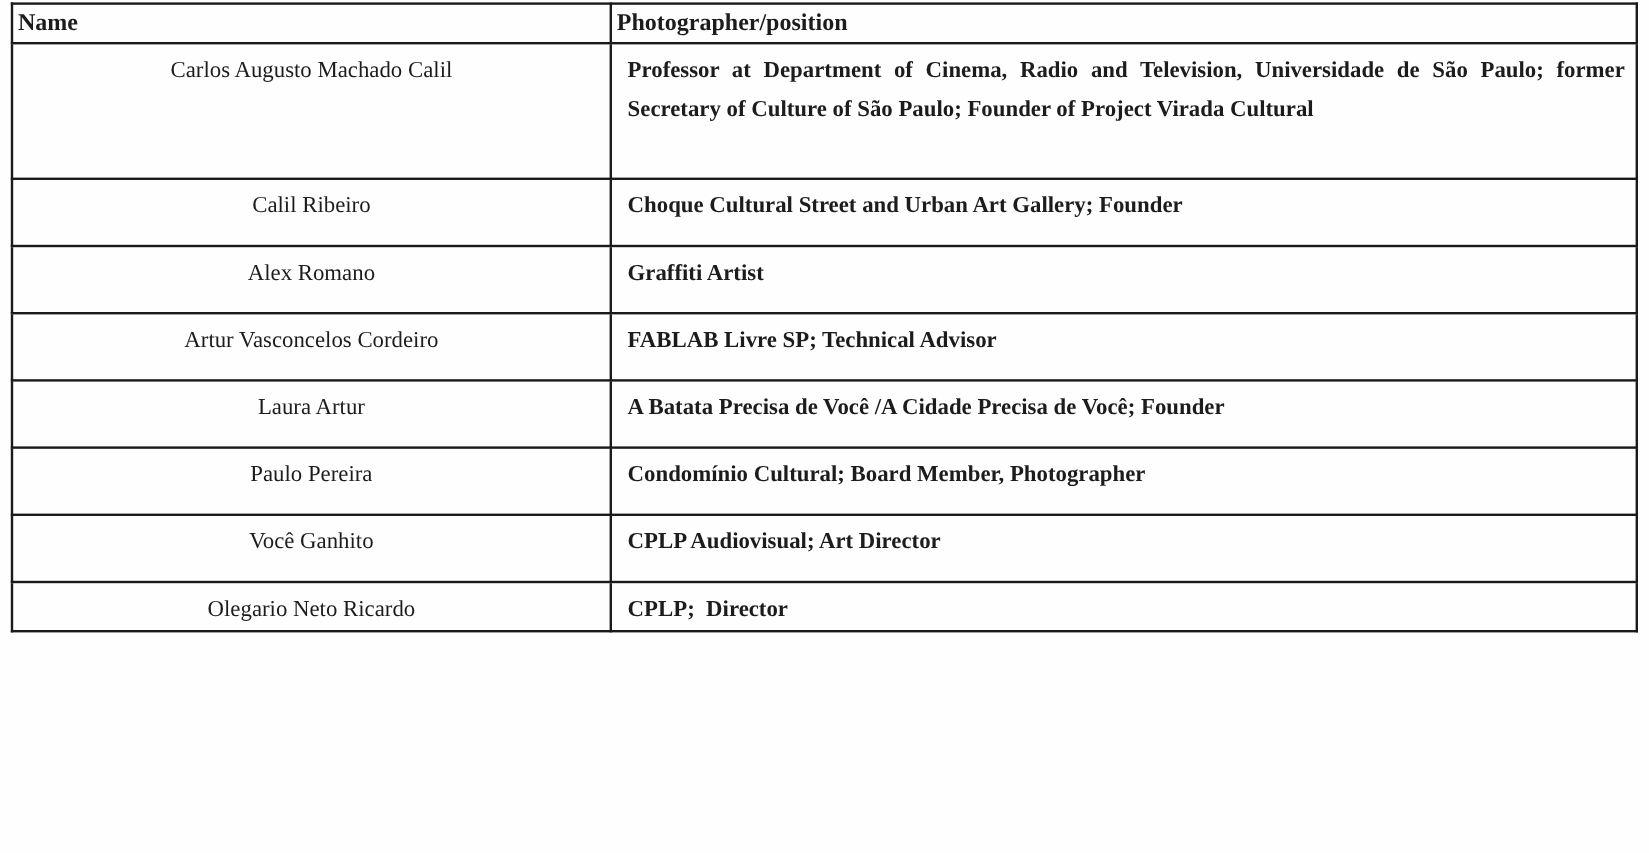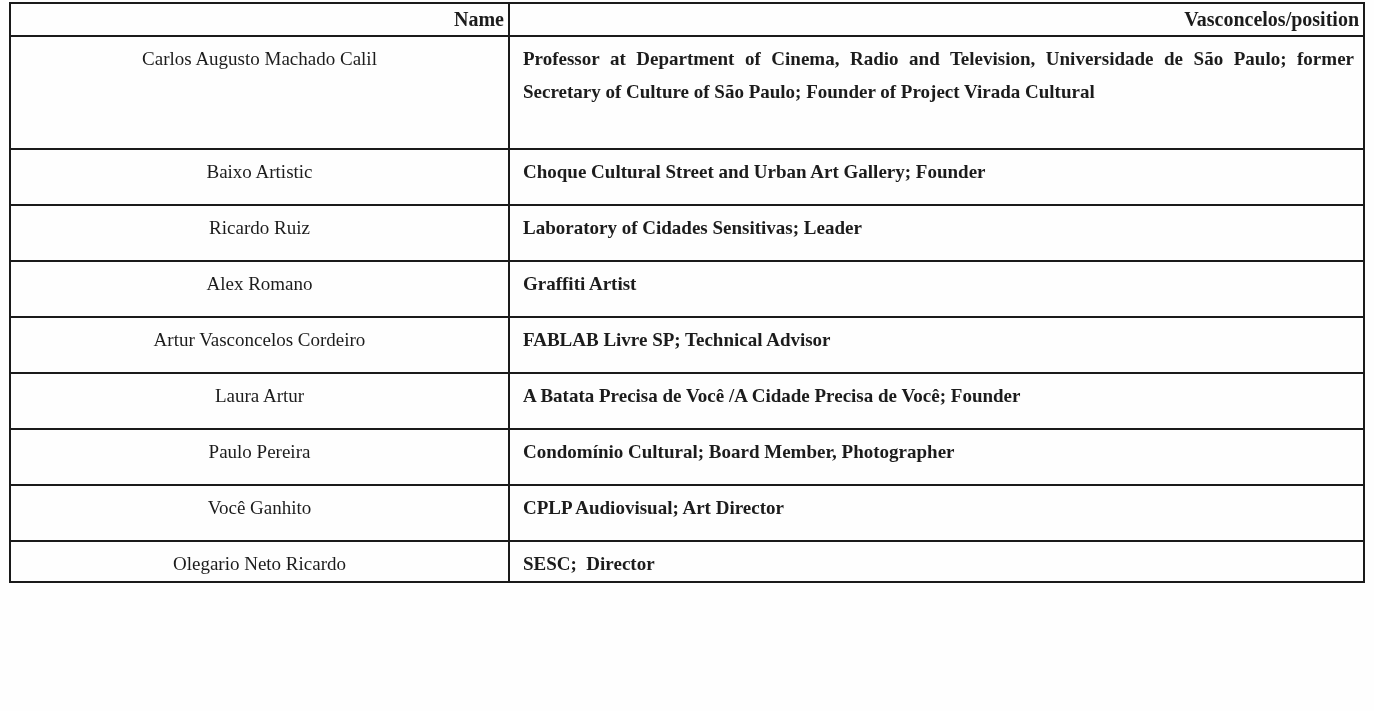--- a/index.html
+++ b/index.html
@@ -30,21 +30,21 @@
   table.doc-table th,
   table.doc-table td {
     border: 2px solid #1a1a1a;
     vertical-align: top;
     color: #1c1c1c;
     box-sizing: border-box;
   }
   table.doc-table th {
     font-size: 20px;
     font-weight: bold;
-    text-align: right;
+    text-align: left;
     height: 33px;
     padding: 2px 4px 2px 4px;
     line-height: 27px;
   }
   table.doc-table td {
     font-size: 19px;
     line-height: 33px;
     padding-top: 5px;
   }
   td.name-cell {
@@ -68,35 +68,31 @@
 
 <div class="page">
   <table class="doc-table">
     <colgroup>
       <col class="col-name">
       <col class="col-org">
     </colgroup>
     <thead>
       <tr>
         <th>Name</th>
-        <th>Vasconcelos/position</th>
+        <th>Photographer/position</th>
       </tr>
     </thead>
     <tbody id="table-body">
         <tr>
           <td class="name-cell">Carlos Augusto Machado Calil</td>
           <td class="org-cell">Professor at Department of Cinema, Radio and Television, Universidade de São Paulo; former Secretary of Culture of São Paulo; Founder of Project Virada Cultural</td>
         </tr>
         <tr>
-          <td class="name-cell">Baixo Artistic</td>
+          <td class="name-cell">Calil Ribeiro</td>
           <td class="org-cell">Choque Cultural Street and Urban Art Gallery; Founder</td>
-        </tr>
-        <tr>
-          <td class="name-cell">Ricardo Ruiz</td>
-          <td class="org-cell">Laboratory of Cidades Sensitivas; Leader</td>
         </tr>
         <tr>
           <td class="name-cell">Alex Romano</td>
           <td class="org-cell">Graffiti Artist</td>
         </tr>
         <tr>
           <td class="name-cell">Artur Vasconcelos Cordeiro</td>
           <td class="org-cell">FABLAB Livre SP; Technical Advisor</td>
         </tr>
         <tr>
@@ -106,17 +102,17 @@
         <tr>
           <td class="name-cell">Paulo Pereira</td>
           <td class="org-cell">Condomínio Cultural; Board Member, Photographer</td>
         </tr>
         <tr>
           <td class="name-cell">Você Ganhito</td>
           <td class="org-cell">CPLP Audiovisual; Art Director</td>
         </tr>
         <tr>
           <td class="name-cell">Olegario Neto Ricardo</td>
-          <td class="org-cell">SESC;  Director</td>
+          <td class="org-cell">CPLP;  Director</td>
         </tr>
       </tbody>
   </table>
 </div>
 
 </body></html>

